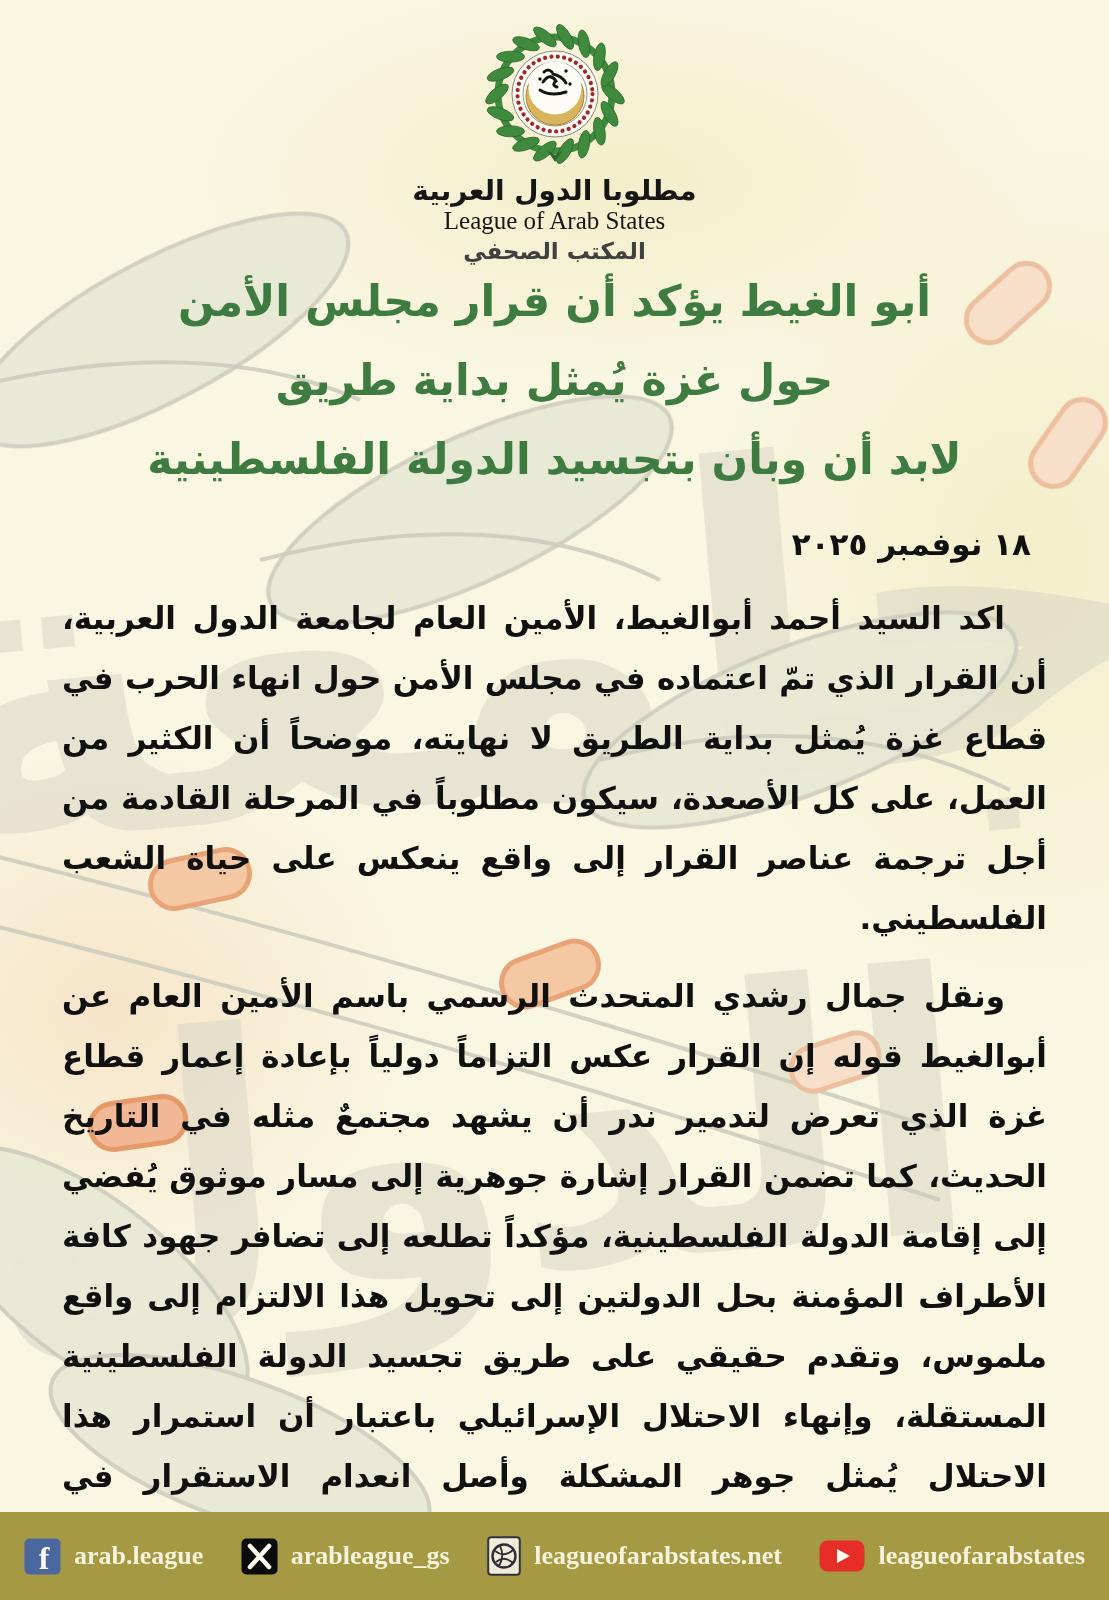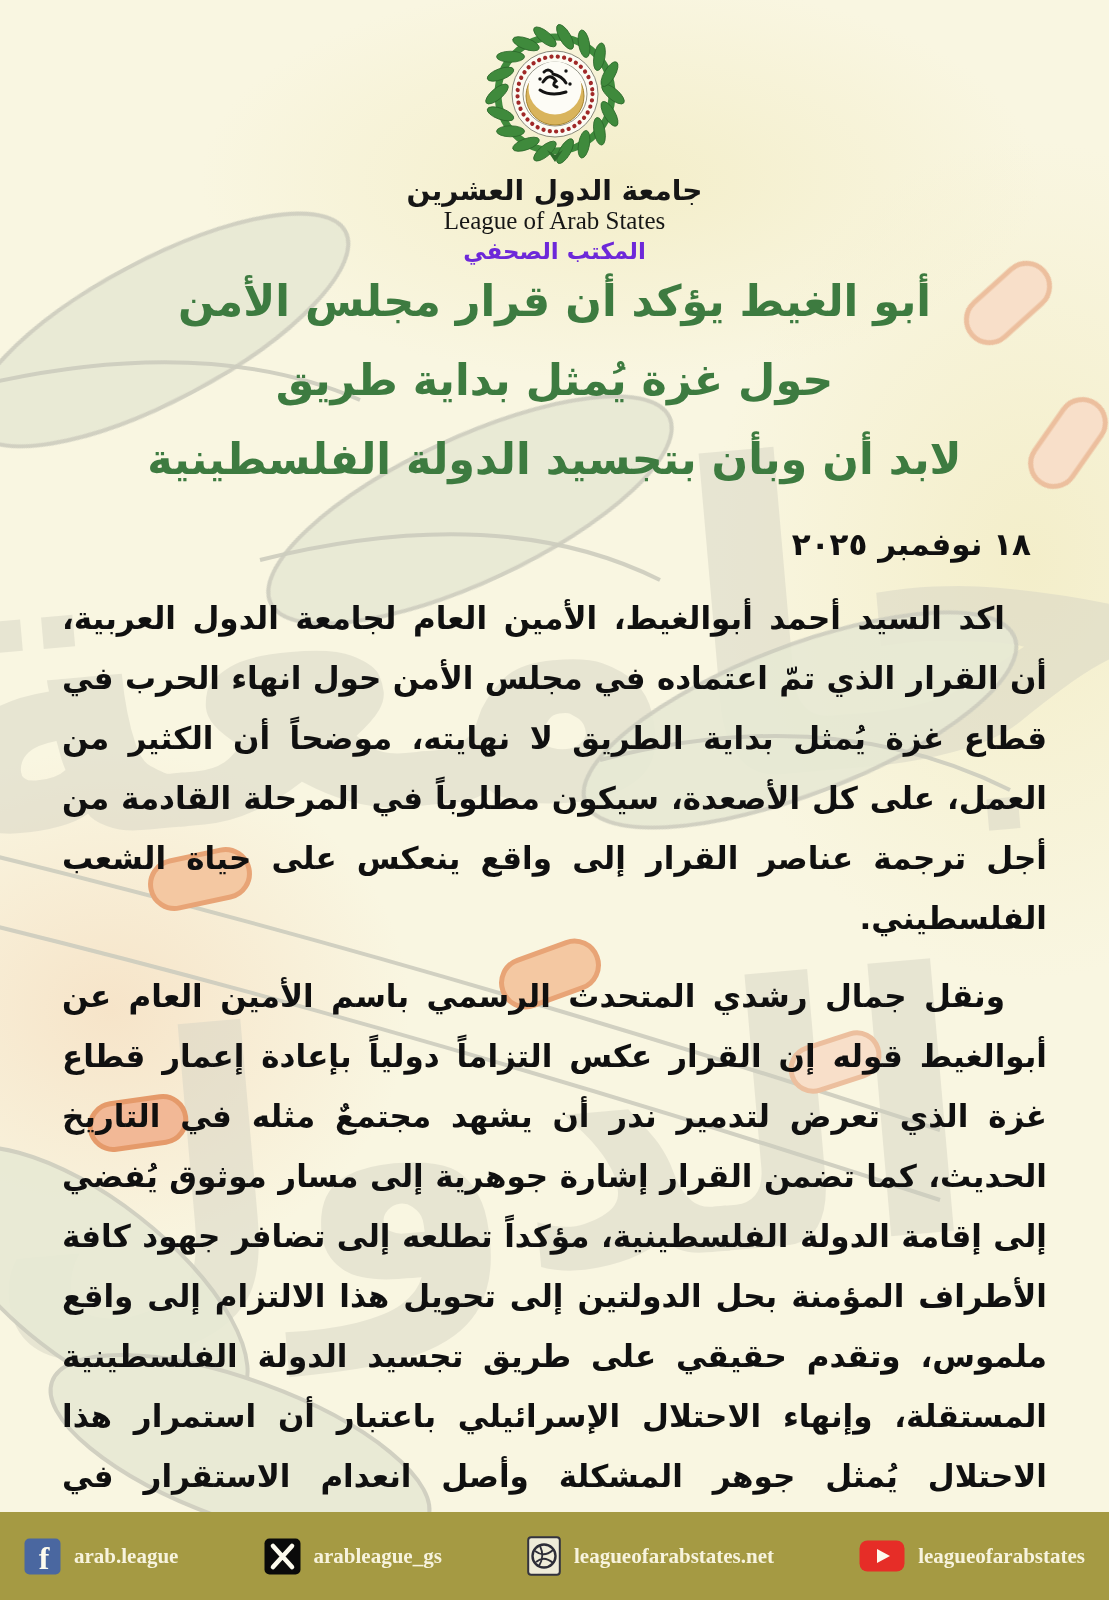--- a/index.html
+++ b/index.html
@@ -10,21 +10,21 @@
     background:var(--page-bg,#f9f6e1);
     overflow:hidden;
     font-family:"DejaVu Sans",sans-serif;
   }
   .watermark{position:absolute;inset:0;width:1109px;height:1600px;pointer-events:none;}
 
   .masthead{position:absolute;top:22px;left:0;width:100%;text-align:center;}
   .logo{width:150px;height:150px;margin:0 auto;display:block;}
   .org-ar{margin-top:2px;font-size:28px;font-weight:bold;color:#161616;direction:rtl;}
   .org-en{margin-top:0;font-size:25px;font-weight:normal;color:#161616;font-family:"Liberation Serif",serif;}
-  .office{margin-top:3px;font-size:23px;font-weight:bold;color:#6d28d9;direction:rtl;}
+  .office{margin-top:3px;font-size:23px;font-weight:bold;color:#404040;direction:rtl;}
 
   .headline{
     position:absolute;top:262px;left:40px;right:40px;
     text-align:center;direction:rtl;
     color:var(--accent,#3d7b40);
     font-size:43px;font-weight:bold;line-height:79px;margin:0;
   }
   .date-line{
     position:absolute;top:526px;right:78px;
     direction:rtl;font-size:31px;font-weight:bold;color:#101010;
@@ -40,21 +40,21 @@
   }
   .footer{
     position:absolute;left:0;bottom:0;width:100%;height:88px;
     background:var(--footer-bg,#a59a43);
     display:flex;align-items:center;justify-content:space-between;
     padding:0 24px;box-sizing:border-box;
   }
   .social{display:flex;align-items:center;gap:13px;cursor:pointer;}
   .social .label{
     font-family:"Liberation Serif",serif;font-weight:bold;
-    font-size:21px;color:var(--footer-text,#f7f3dd);white-space:nowrap;
+    font-size:26px;color:var(--footer-text,#f7f3dd);white-space:nowrap;
   }
   .social svg{display:block;}
 </style>
 </head>
 <body>
 
 <div class="page" style="--page-bg: #f9f6e1; --accent: #3d7b40; --footer-bg: #a59a43; --footer-text: #f7f3dd;">
 
   <svg class="watermark" viewBox="0 0 1109 1600" xmlns="http://www.w3.org/2000/svg" aria-hidden="true">
     <defs>
@@ -134,21 +134,21 @@
       <g stroke="#141414" stroke-width="3" fill="none" stroke-linecap="round">
         <path d="M63 60 q7 -10 13 -1 q-5 4 1 6"></path>
         <path d="M60 68 q11 7 26 2"></path>
         <path d="M73 52 q9 2 13 9"></path>
         <path d="M64 50 q4 -4 8 0"></path>
       </g>
       <circle cx="86" cy="49" r="1.7" fill="#141414"></circle>
       <circle cx="60" cy="57" r="1.7" fill="#141414"></circle>
       <circle cx="90" cy="62" r="1.7" fill="#141414"></circle>
     </svg>
-    <div class="org-ar">جامعة الدول العشرين</div>
+    <div class="org-ar">مطلوبا الدول العربية</div>
     <div class="org-en">League of Arab States</div>
     <div class="office">المكتب الصحفي</div>
   </header>
 
   <h1 class="headline">
     <div>أبو الغيط يؤكد أن قرار مجلس الأمن</div>
     <div>حول غزة يُمثل بداية طريق</div>
     <div>لابد أن وبأن بتجسيد الدولة الفلسطينية</div>
   </h1>
 

